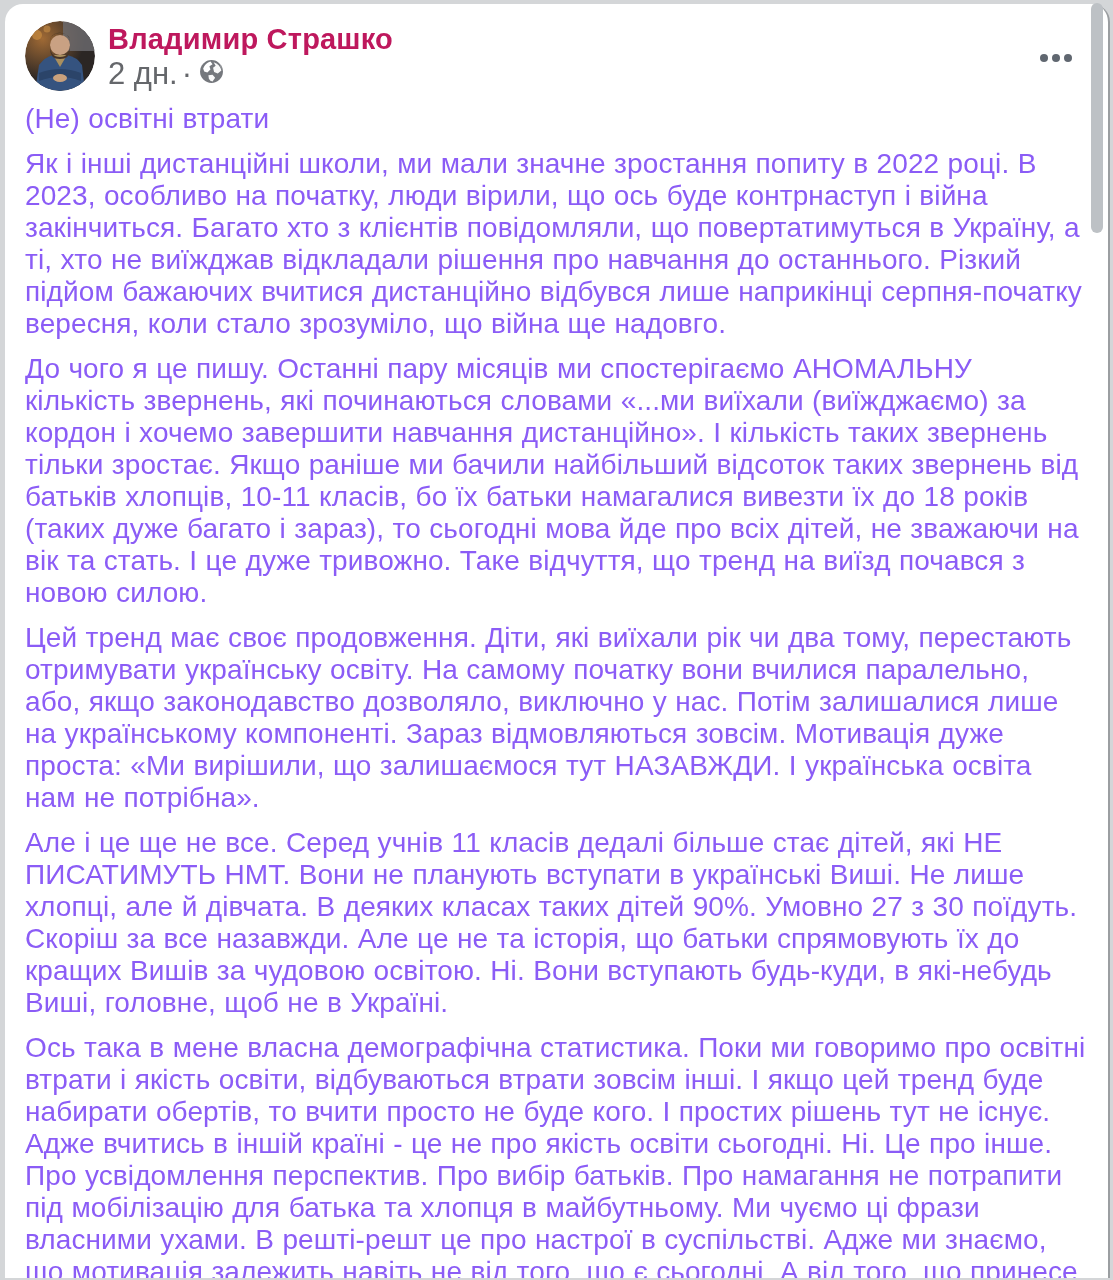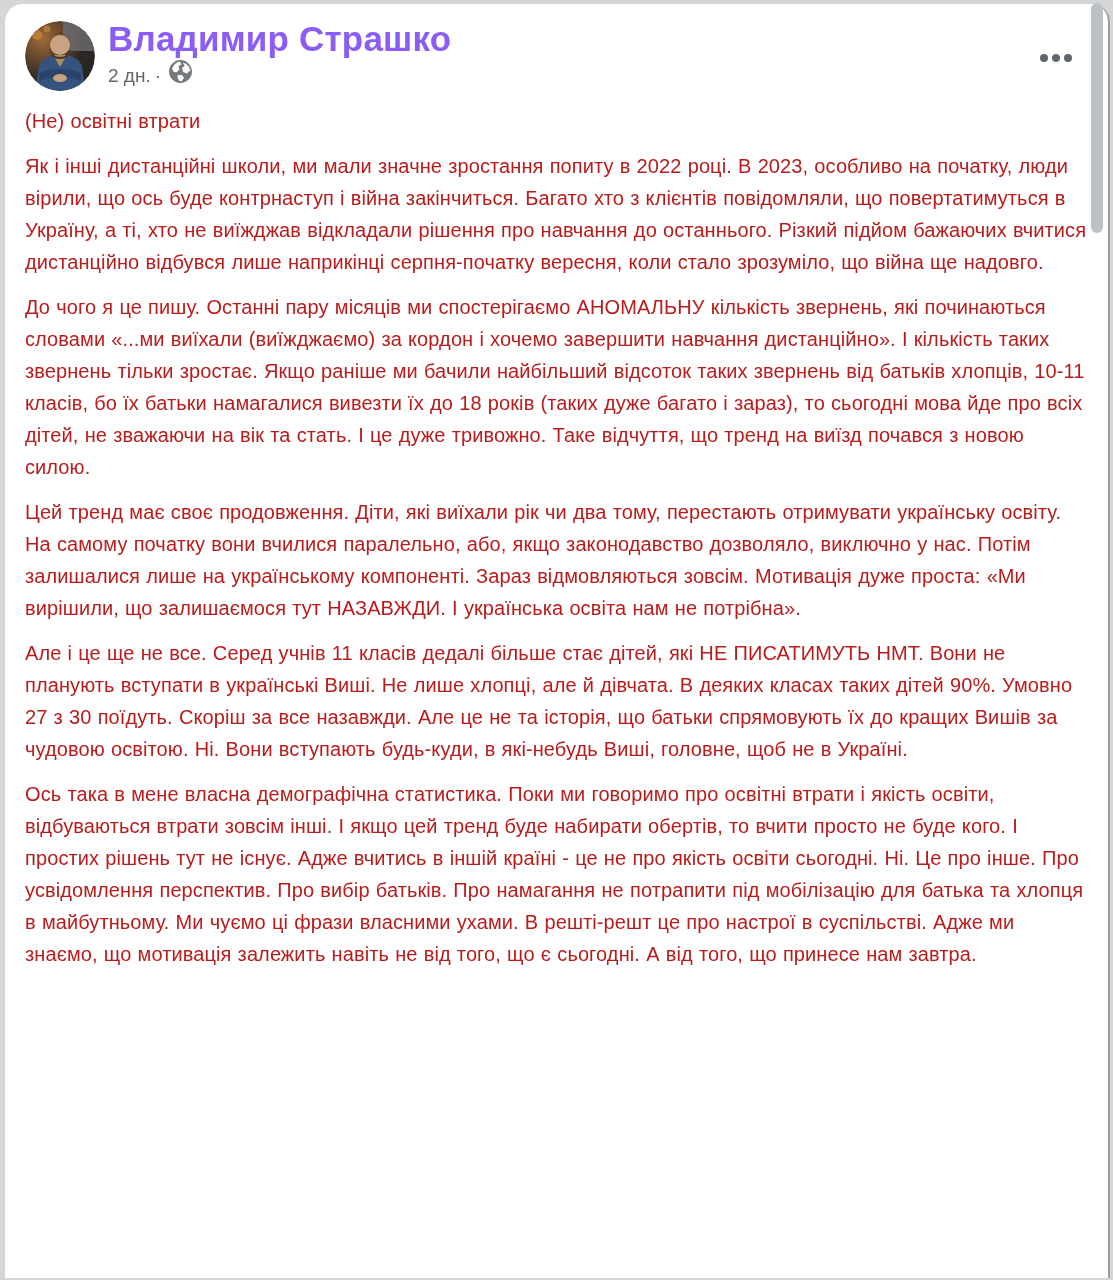--- a/index.html
+++ b/index.html
@@ -26,32 +26,32 @@
   }
   .avatar {
     width: 70px; height: 70px;
     border-radius: 50%;
     overflow: hidden;
     flex: 0 0 auto;
   }
   .avatar svg { display: block; }
   .header-text { margin-left: 13px; padding-top: 1px; }
   .author-name {
-    font-size: 35px;
+    font-size: 29px;
     font-weight: 700;
-    color: #8b5cf6;
+    color: #be185d;
     line-height: 34px;
     letter-spacing: 0.2px;
   }
   .meta-row {
     display: flex;
     align-items: center;
     margin-top: 3px;
     color: #65676b;
-    font-size: 19px;
+    font-size: 31px;
     line-height: 30px;
   }
   .meta-dot { margin: 0 7px 0 4px; }
   .globe { display: inline-block; }
   .menu-btn {
     position: absolute;
     right: 30px; top: 38px;
     width: 44px; height: 32px;
     display: flex;
     align-items: center;
@@ -64,23 +64,23 @@
   .menu-btn .dot {
     width: 8px; height: 8px;
     border-radius: 50%;
     background: #606770;
   }
   .post-body {
     padding: 12px 20px 0 20px;
     width: 1103px;
   }
   .post-body p {
-    font-size: 20px;
+    font-size: 28px;
     line-height: 32px;
-    color: #b91c1c;
+    color: #8b5cf6;
     margin-bottom: 13px;
     letter-spacing: 0.1px;
     word-spacing: 0.5px;
   }
   .scrollbar-track {
     position: absolute;
     right: 10px; top: 0;
     width: 12px; height: 1280px;
   }
   .scrollbar-thumb {

